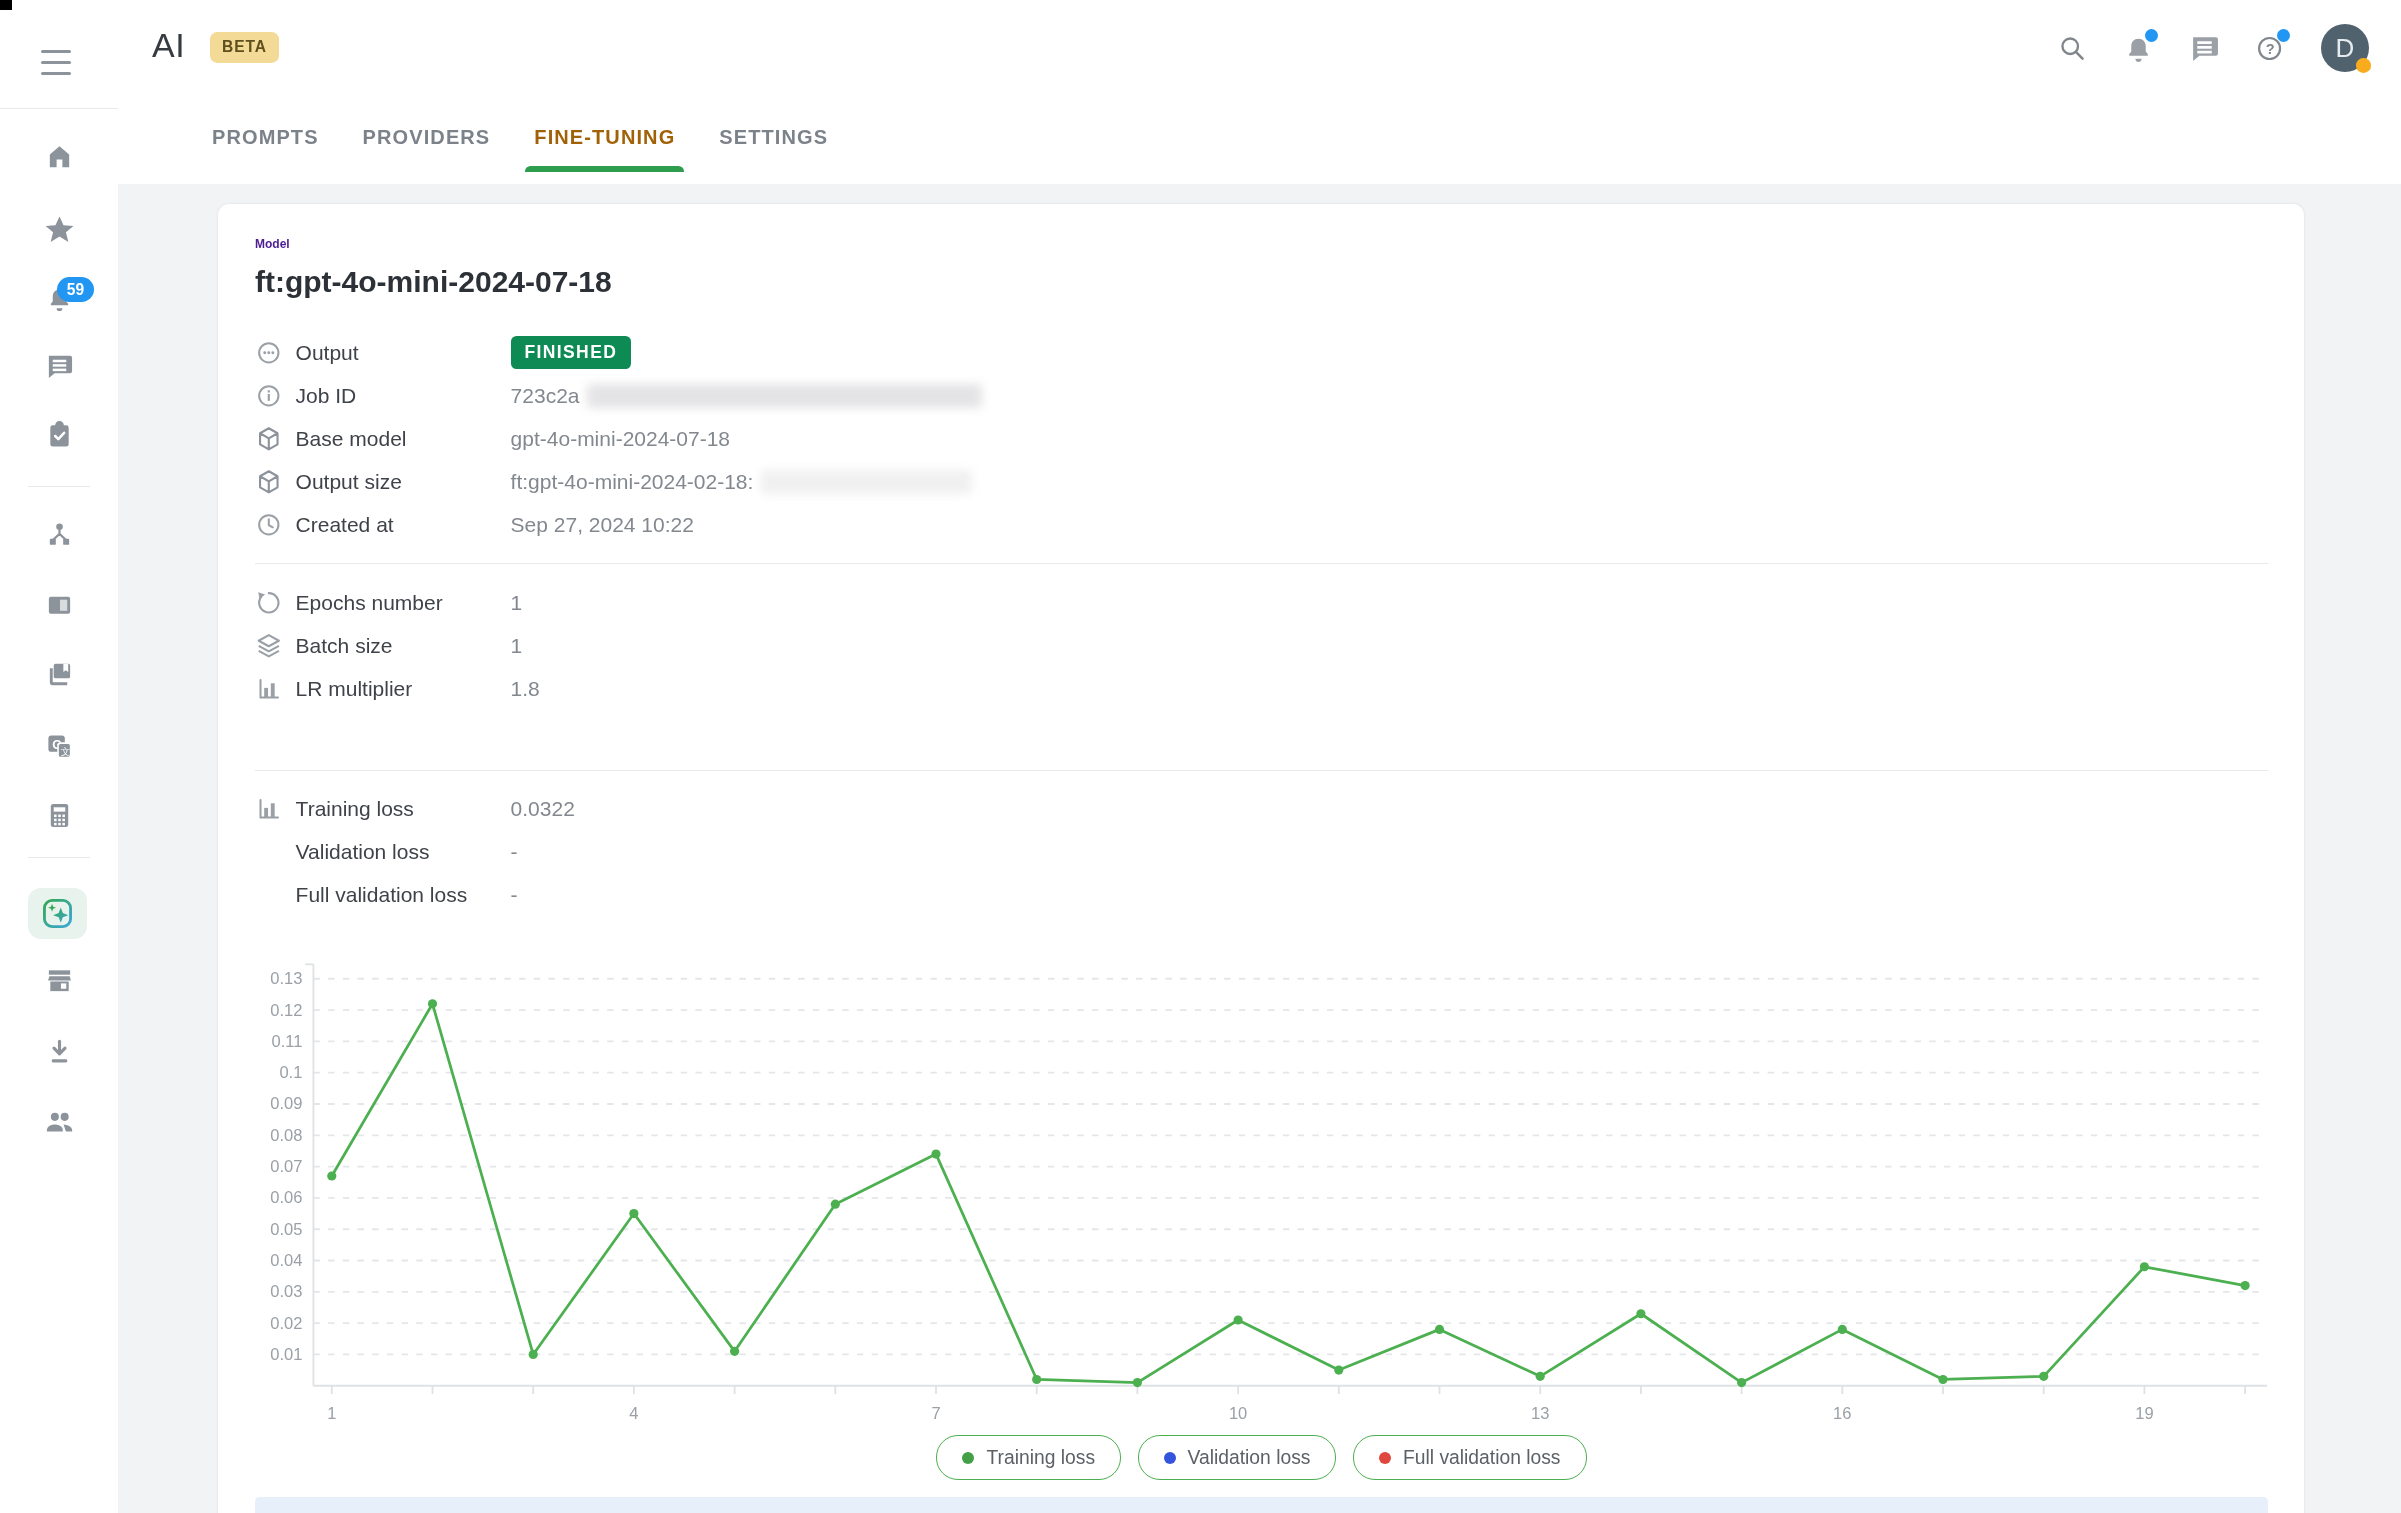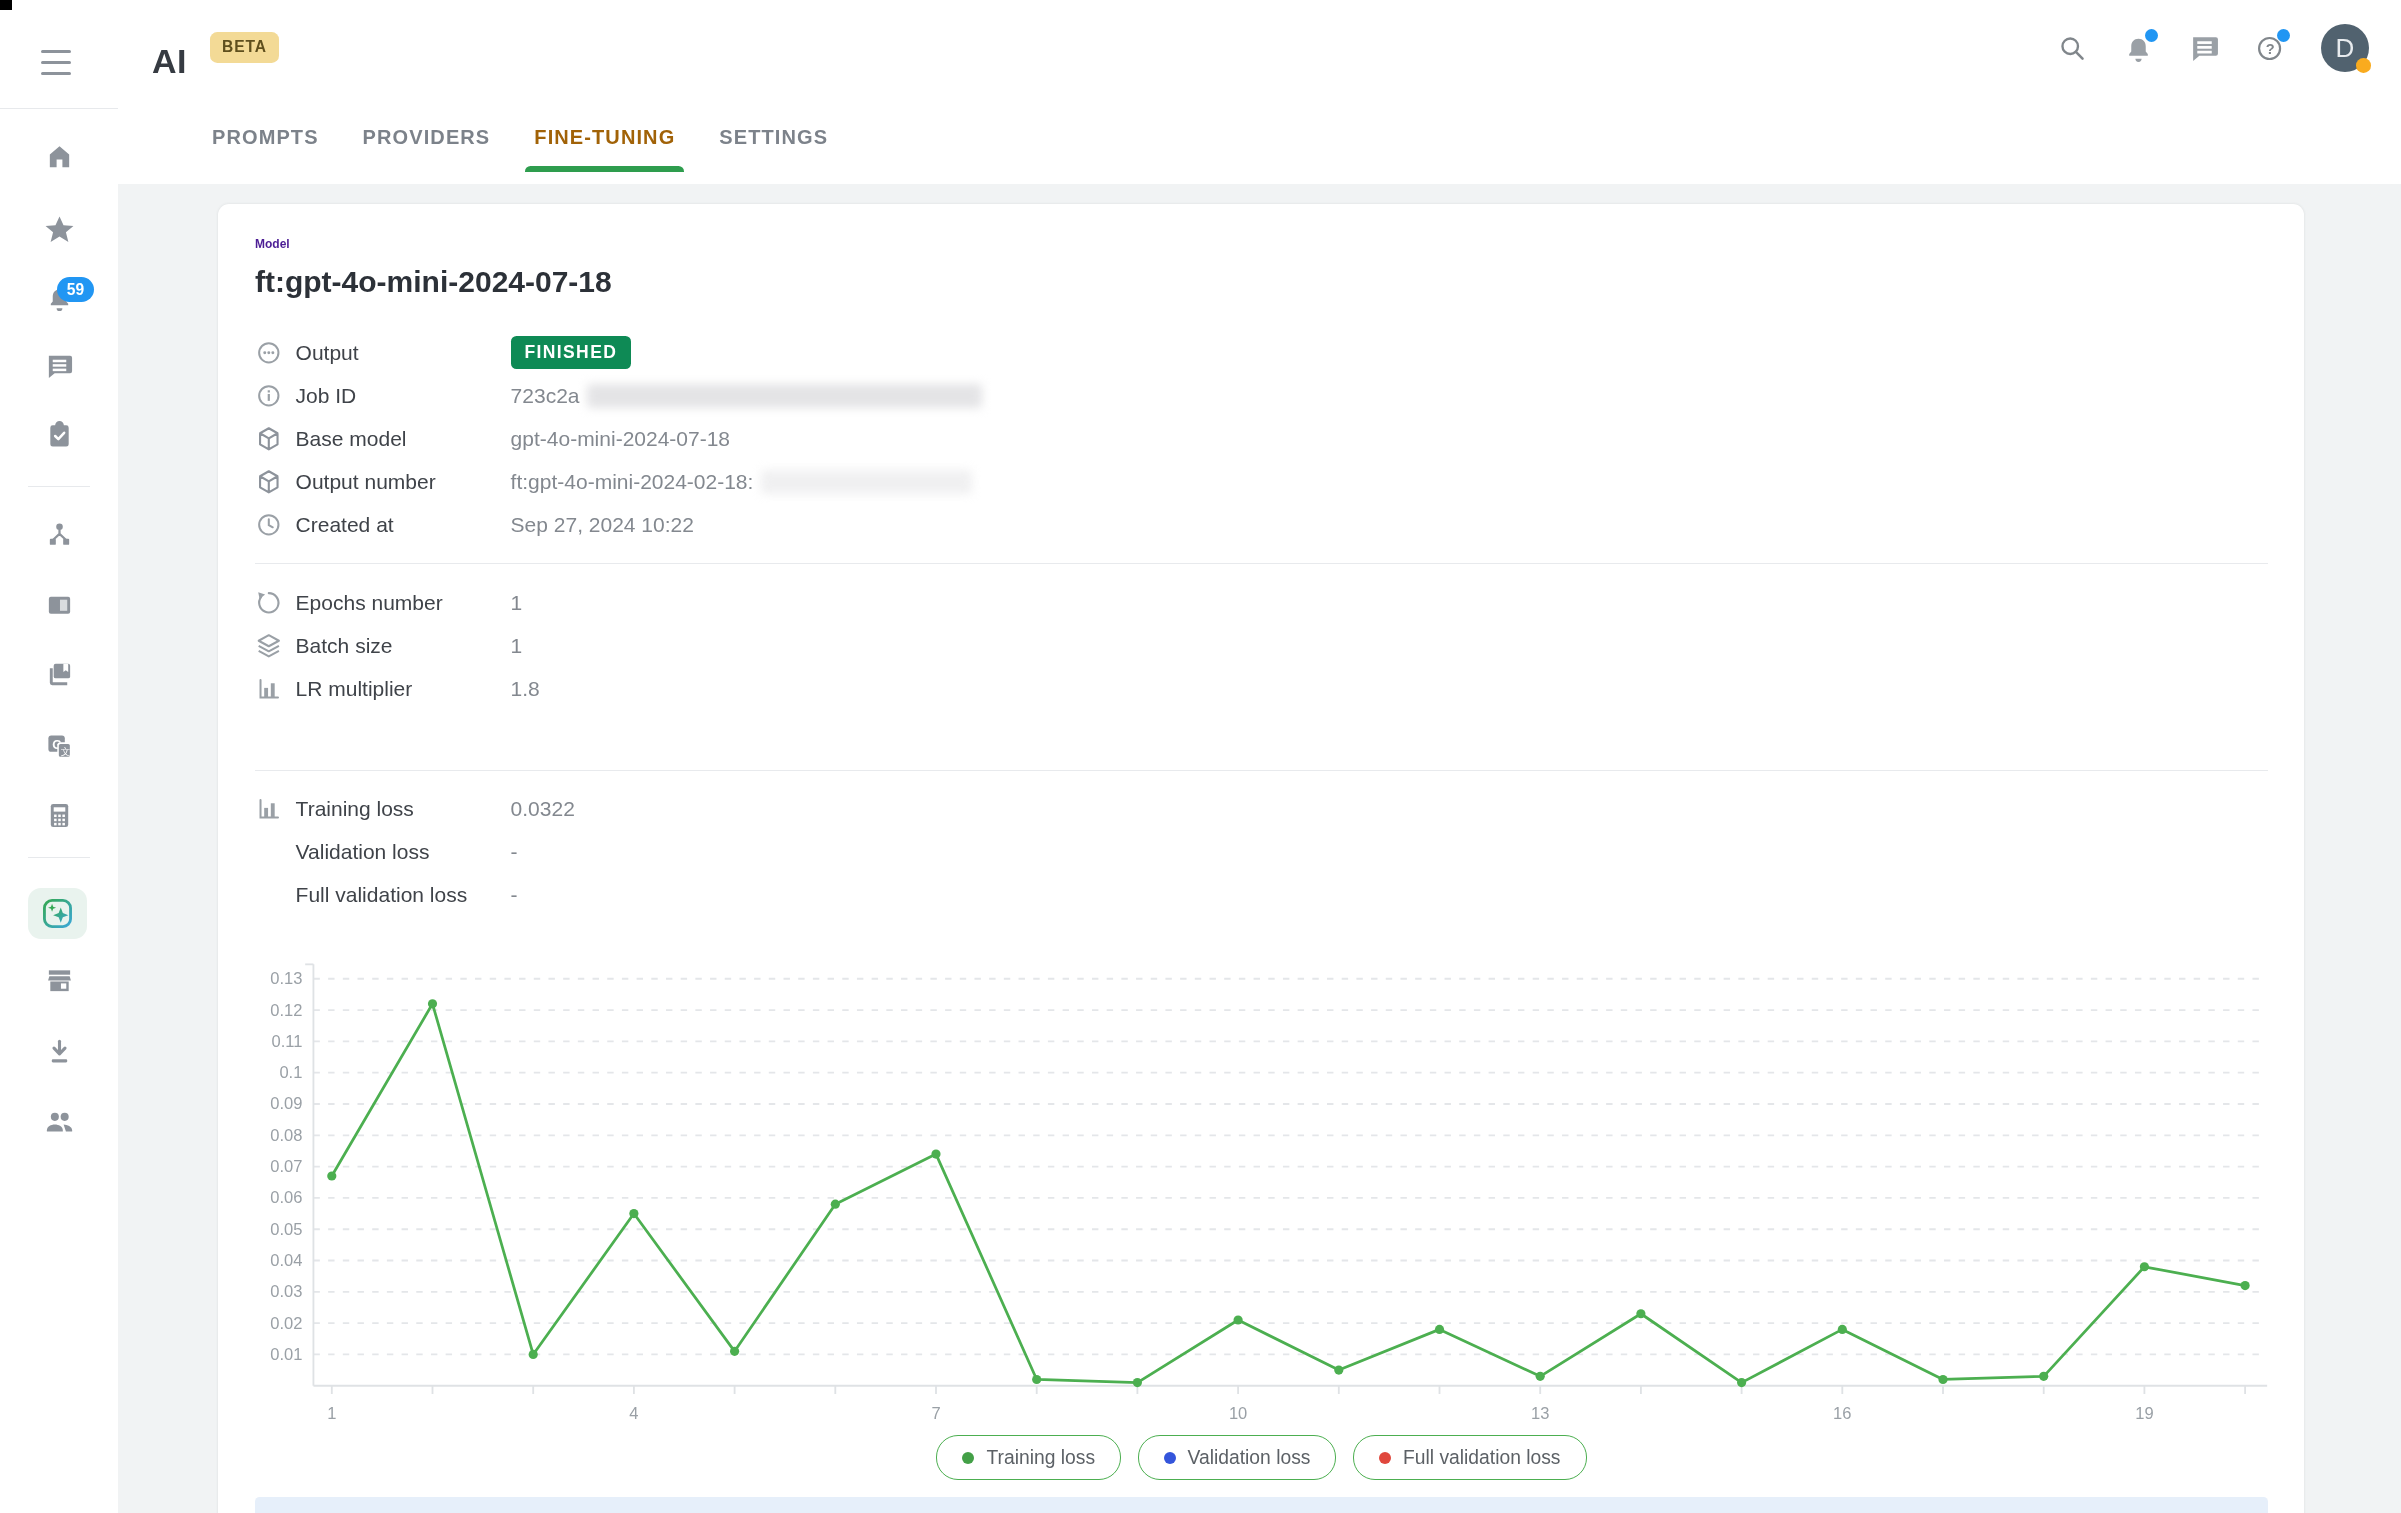--- a/index.html
+++ b/index.html
@@ -17,21 +17,21 @@
   .snav{position:absolute;left:0;width:118px;display:flex;justify-content:center;}
   .snav svg{display:block;}
   .ic{fill:#8d939b;}
   .ics{stroke:#8d939b;fill:none;stroke-width:2.3;stroke-linecap:round;stroke-linejoin:round;}
   #active-pill{position:absolute;left:27.6px;top:872px;width:59px;height:51px;border-radius:13px;background:#e9f3ee;}
   #bell-badge{position:absolute;left:57px;top:261px;min-width:37px;height:25px;border-radius:13px;
       background:#2196f3;color:#fff;font-size:15.6px;font-weight:bold;display:flex;align-items:center;justify-content:center;}
 
   
   #header{left:118px;top:0;width:2284px;height:184px;background:#fff;border-bottom:0.9px solid #e9ebee;}
-  #logo{position:absolute;left:34px;top:42px;font-size:34px;font-weight:700;color:#363b42;letter-spacing:0.5px;}
+  #logo{position:absolute;left:34px;top:26px;font-size:34px;font-weight:400;color:#363b42;letter-spacing:0.5px;}
   #beta{position:absolute;left:92px;top:32px;background:#f3da96;color:#5f4f1d;font-size:15.6px;font-weight:bold;
         letter-spacing:0.9px;padding:6.4px 12px;border-radius:7.3px;}
   #hamburger{position:absolute;left:41px;top:34px;width:30px;height:25px;display:flex;flex-direction:column;justify-content:space-between;}
   #hamburger span{display:block;height:3.2px;background:#8d939b;border-radius:1.8px;}
 
   #tabs{position:absolute;left:54px;top:101px;display:flex;gap:44px;height:73px;align-items:center;margin-left:40px;}
   .tab{position:relative;height:73px;display:flex;align-items:center;font-size:20px;font-weight:bold;
        letter-spacing:1.1px;color:#7c828a;cursor:pointer;}
   .tab.active{color:#a16207;}
   .tab.active .underline{position:absolute;left:-9.2px;right:-9.2px;bottom:1.8px;height:6.4px;background:#2e9d4e;border-radius:5.5px 5.5px 0 0;}
@@ -301,21 +301,21 @@
             </span>
           <span class="rlabel">Base model</span>
           <span class="rvalue">gpt-4o-mini-2024-07-18</span>
         </div>
         <div class="irow">
           <span class="ricon">
               <svg width="27.6" height="27.6" viewBox="0 0 30 30">
                 <path class="ics" d="M15 3.5 24.5 9v12L15 26.5 5.5 21V9zM5.5 9 15 14.5 24.5 9M15 14.5V26.5" stroke="#9aa0a6" stroke-width="2.1"></path>
               </svg>
             </span>
-          <span class="rlabel">Output number</span>
+          <span class="rlabel">Output size</span>
           <span class="rvalue">
               <span>ft:gpt-4o-mini-2024-02-18:</span>
               <span class="redact" style="width:211px;opacity:.55;"></span>
             </span>
         </div>
         <div class="irow">
           <span class="ricon">
               <svg width="27.6" height="27.6" viewBox="0 0 30 30">
                 <circle cx="15" cy="15" r="10.5" fill="none" stroke="#9aa0a6" stroke-width="2.2"></circle>
                 <path d="M15 9v6.3l4.3 2.4" fill="none" stroke="#9aa0a6" stroke-width="2.2" stroke-linecap="round"></path>

